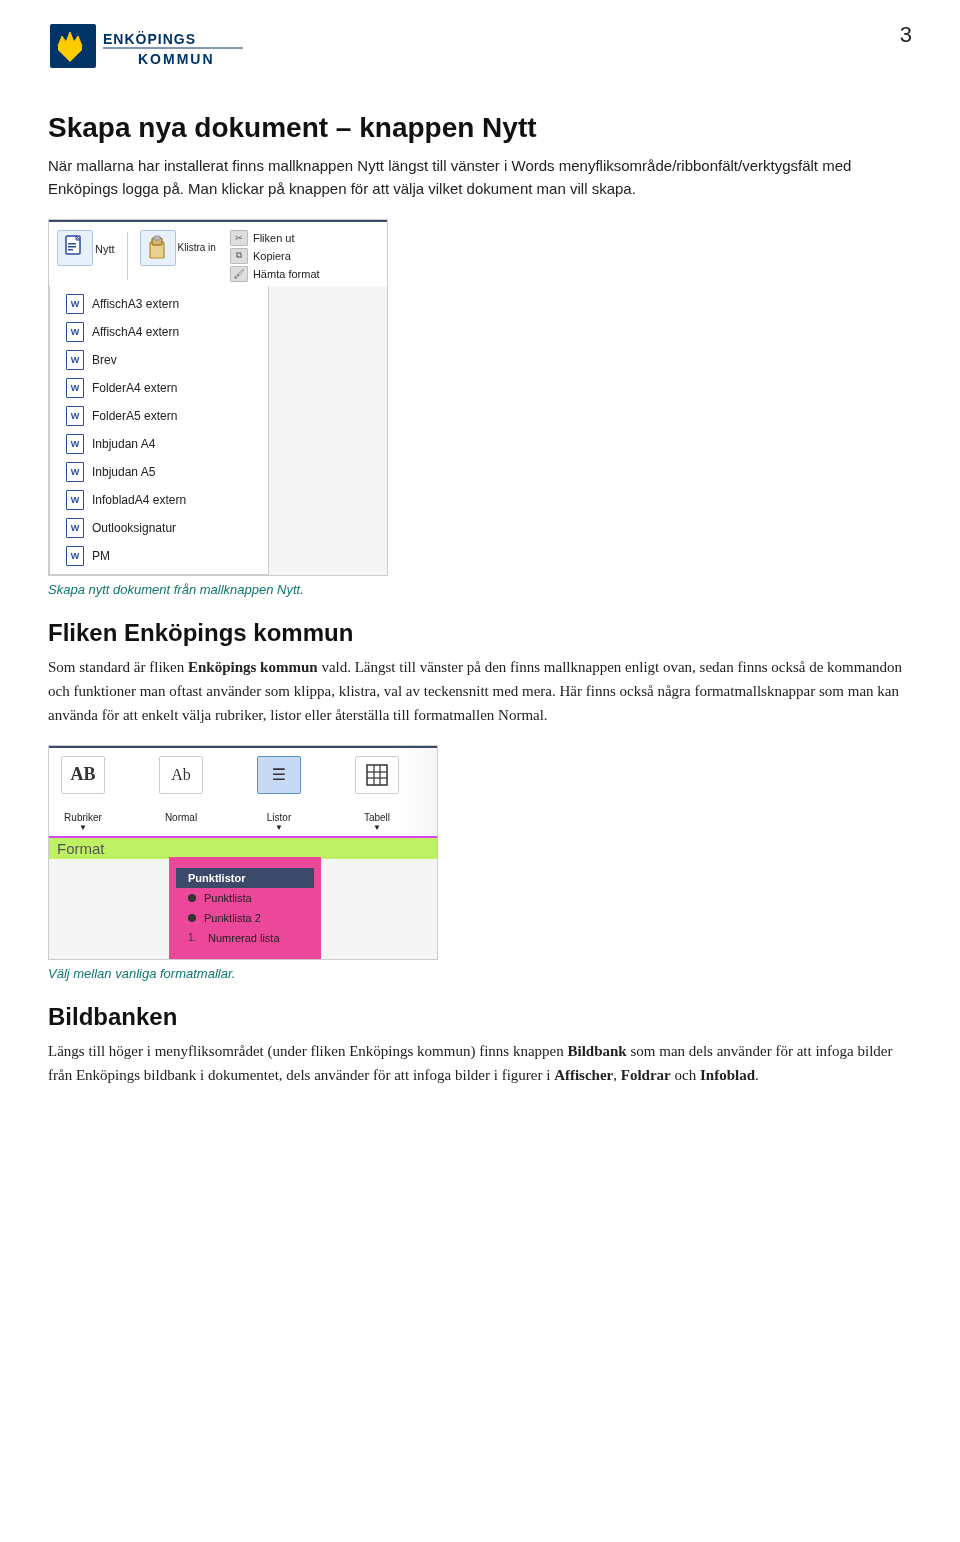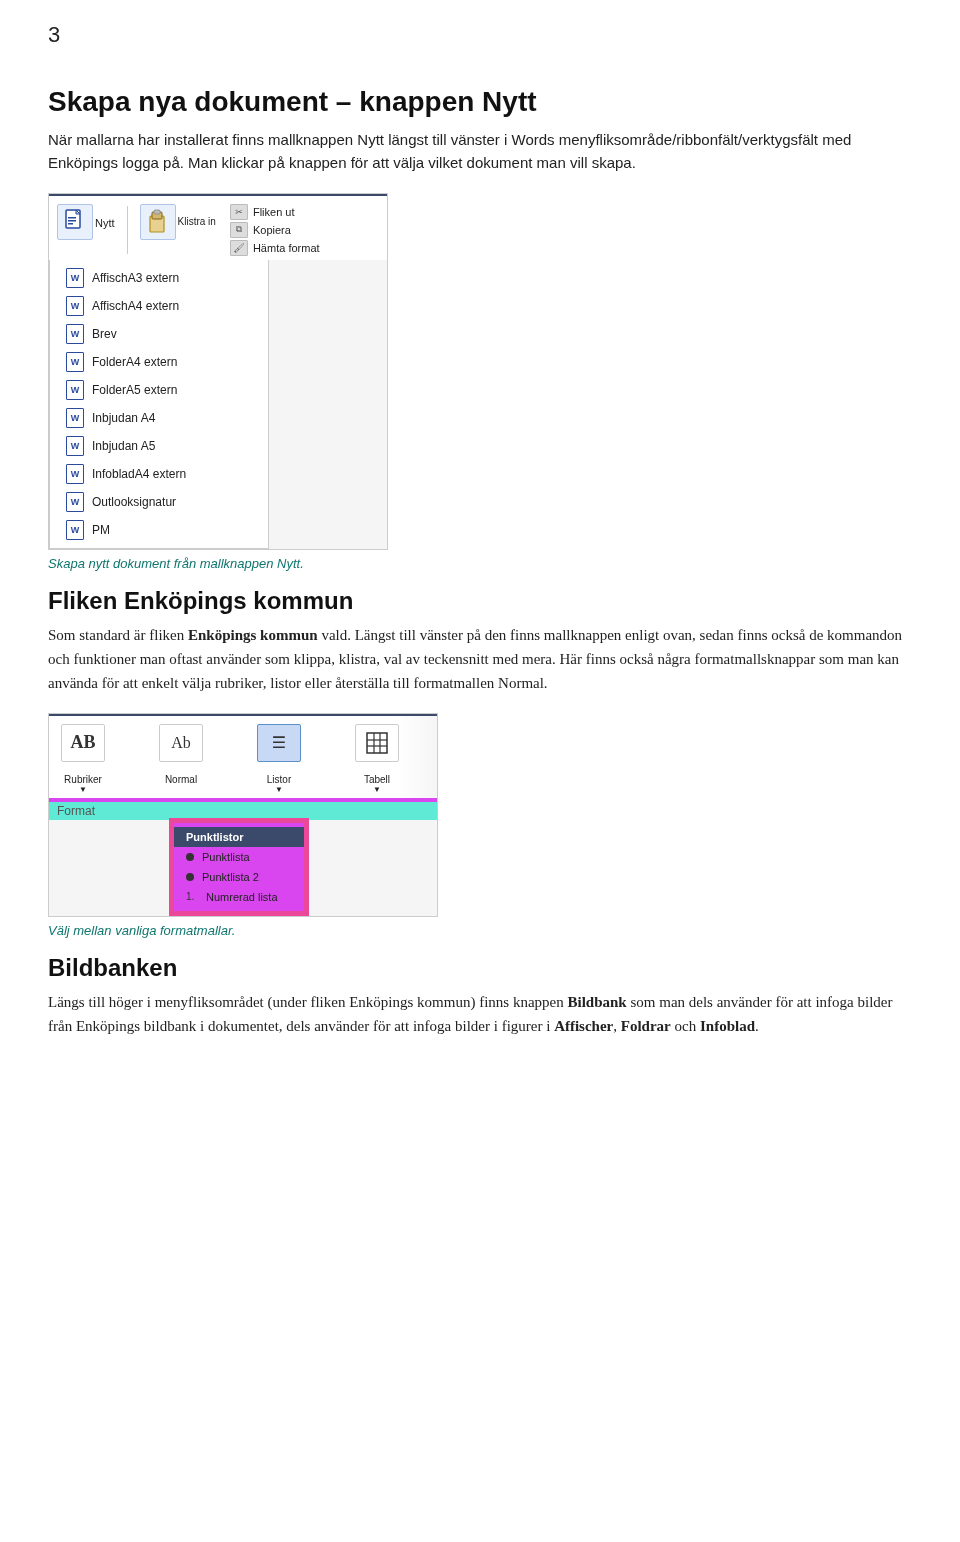--- a/index.html
+++ b/index.html
@@ -181,21 +181,21 @@
       font-size: 13px;
       font-style: italic;
       color: #0f766e;
       margin-bottom: 10px;
     }
 
     
     h2.section-title {
       font-size: 24px;
       font-weight: bold;
-      margin-top: 16px;
+      margin-top: 22px;
       margin-bottom: 8px;
       color: #111;
     }
     p.section-text {
       font-size: 15px;
       line-height: 1.6;
       margin-bottom: 6px;
       color: #222;
       font-family: Liberation Serif, serif;
     }
@@ -238,35 +238,35 @@
       color: #333;
       background: #fff;
       border-radius: 2px;
     }
     .format-btn.active .format-btn-icon {
       background: #c7d9f5;
       border-color: #5a8fc7;
     }
     .format-btn-label {
       font-size: 10px;
-      margin-top: 12px;
+      margin-top: 18px;
       color: #222;
       text-align: center;
     }
     .format-bottom-bar {
-      background: #5eead4;
-      border-top: 4px solid #d946ef;
+      background: #bef264;
+      border-top: 2px solid #d946ef;
       padding: 2px 8px;
-      font-size: 12px;
+      font-size: 15px;
       color: #555;
     }
     .format-dropdown {
-      background: #d946ef;
-      border: 5px solid #ec4899;
-      width: 140px;
+      background: #ec4899;
+      border: 7px solid #ec4899;
+      width: 152px;
       margin-left: 120px;
       margin-top: -2px;
       padding: 4px 0;
     }
     .format-dropdown-header {
       background: #3b4a6b;
       color: #fff;
       font-size: 11px;
       font-weight: bold;
       padding: 4px 12px;
@@ -308,20 +308,39 @@
       width: 40px;
       background: linear-gradient(to right, transparent, #f5f5f5);
     }
 
     strong { font-weight: bold; }
   </style>
 </head>
 <body>
 
 <div class="header">
+  <div class="logo-area">
+
+    <svg class="logo-svg" viewBox="0 0 200 56" xmlns="http://www.w3.org/2000/svg">
+
+      <rect x="2" y="6" width="46" height="44" rx="2" fill="#003366"></rect>
+
+      <polygon points="10,28 14,18 18,24 22,14 26,24 30,18 34,28" fill="#ffcc00" stroke="#ffcc00" stroke-width="1"></polygon>
+
+      <rect x="10" y="27" width="24" height="5" fill="#ffcc00"></rect>
+
+      <polygon points="10,32 22,44 34,32" fill="#ffcc00"></polygon>
+
+      <text x="55" y="26" font-family="Arial" font-weight="bold" font-size="14" fill="#003366" letter-spacing="1">ENKÖPINGS</text>
+
+      <line x1="55" y1="30" x2="195" y2="30" stroke="#003366" stroke-width="1"></line>
+
+      <text x="90" y="46" font-family="Arial" font-weight="bold" font-size="14" fill="#003366" letter-spacing="2">KOMMUN</text>
+    </svg>
+  </div>
   <div class="page-num">3</div>
 </div>
 
 <h1 class="main-title">Skapa nya dokument – knappen Nytt</h1>
 <p class="intro-text">När mallarna har installerat finns mallknappen Nytt längst till vänster i Words menyfliksområde/ribbonfält/verktygsfält med Enköpings logga på. Man klickar på knappen för att välja vilket dokument man vill skapa.</p>
 
 <div class="screenshot-box">
 
 
   <div class="ribbon-body">

